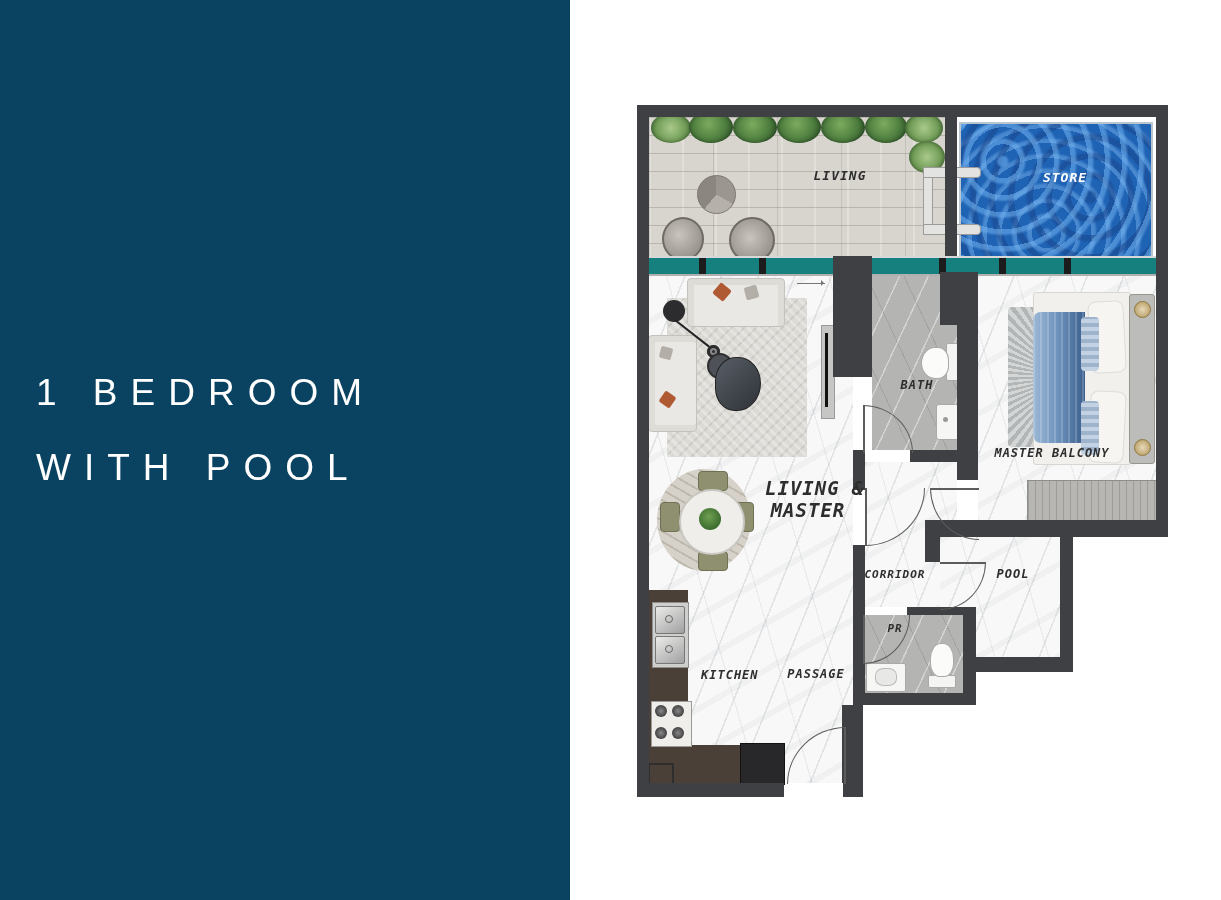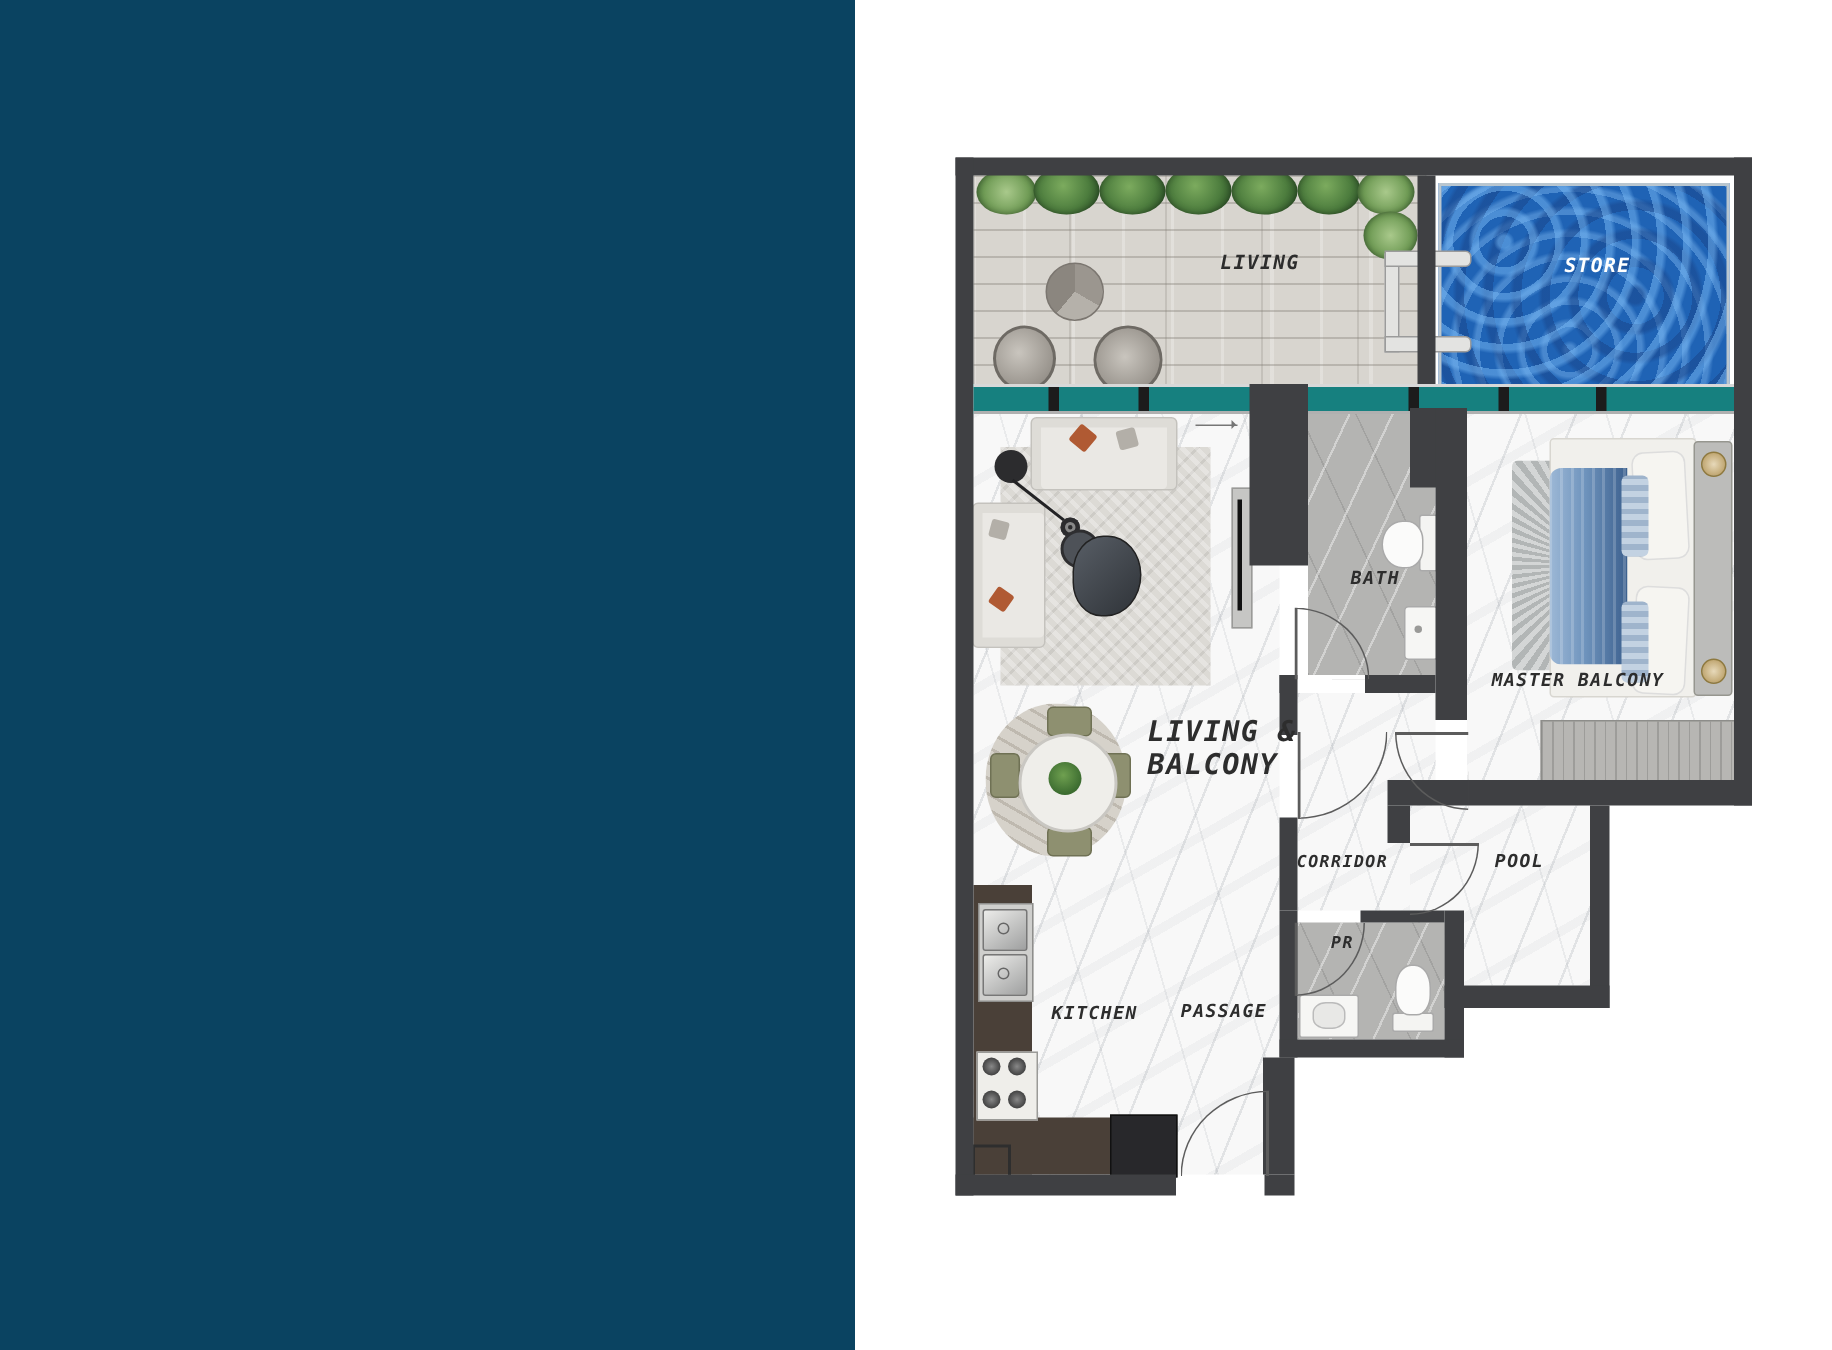--- a/index.html
+++ b/index.html
@@ -43,20 +43,22 @@
       border-top:2px solid #d8d8d8;border-bottom:2px solid #b0b0b0;}
   .divider{position:absolute;top:0;bottom:0;background:#1c1c1c;width:7px;}
   .chair{position:absolute;background:#8e9070;border:1px solid #6f7154;border-radius:4px;}
   .arrow{position:absolute;height:1px;background:#767676;}
   .arrow:after{content:"";position:absolute;right:-2px;top:-3px;border:3.5px solid transparent;border-left-color:#767676;}
 </style>
 </head>
 <body>
 
 <div class="panel" style="background-color: rgb(10, 67, 97);">
+  <div class="title-line" style="top:372px">1 BEDROOM</div>
+  <div class="title-line" style="top:447px">WITH POOL</div>
 </div>
 
 <div class="plan">
 
   <div class="abs wood" style="left:12px;top:12px;width:301px;height:141px"></div>
   <div class="abs white-fix" style="left:313px;top:8px;width:206px;height:150px"></div>
   <div class="abs water" style="left:322px;top:17px;width:190px;height:133px;border:2px solid #b9c6cf"></div>
   <div class="abs marble" style="left:12px;top:167px;width:204px;height:511px"></div>
   <div class="abs gray-marble" style="left:235px;top:167px;width:85px;height:178px"></div>
   <div class="abs marble" style="left:228px;top:357px;width:92px;height:145px"></div>
@@ -178,21 +180,21 @@
   <div class="door" style="left:228px;top:383px;width:57px;height:57px;border-bottom-width:1.5px;border-right-width:1.5px;border-left-width:2px;border-bottom-right-radius:100%"></div>
   <div class="door" style="left:293px;top:383px;width:48px;height:49px;border-bottom-width:1.5px;border-left-width:1.5px;border-top-width:2px;border-bottom-left-radius:100%"></div>
   <div class="door" style="left:303px;top:457px;width:45px;height:45px;border-bottom-width:1.5px;border-right-width:1.5px;border-top-width:2px;border-bottom-right-radius:100%"></div>
   <div class="door" style="left:226px;top:510px;width:44px;height:48px;border-bottom-width:1.5px;border-right-width:1.5px;border-left-width:2px;border-bottom-right-radius:100%"></div>
   <div class="door" style="left:150px;top:622px;width:56px;height:56px;border-top-width:1.5px;border-left-width:1.5px;border-right-width:2px;border-top-left-radius:100%"></div>
 
   <div class="label" style="left:150px;top:64px;width:106px;font-size:13px">LIVING</div>
   <div class="label" style="left:398px;top:66px;width:60px;font-size:13px;color:#ffffff">STORE</div>
   <div class="label" style="left:128px;top:373px;width:86px;font-size:19px">
     <div>LIVING &amp;</div>
-    <div>BALCONY</div>
+    <div>MASTER</div>
   </div>
   <div class="label" style="left:252px;top:274px;width:56px;font-size:12px">BATH</div>
   <div class="label" style="left:355px;top:342px;width:120px;font-size:12px">MASTER BALCONY</div>
   <div class="label" style="left:226px;top:464px;width:64px;font-size:11px">CORRIDOR</div>
   <div class="label" style="left:344px;top:463px;width:64px;font-size:12px">POOL</div>
   <div class="label" style="left:247px;top:518px;width:22px;font-size:11px">PR</div>
   <div class="label" style="left:64px;top:564px;width:57px;font-size:12px">KITCHEN</div>
   <div class="label" style="left:148px;top:563px;width:62px;font-size:12px">PASSAGE</div>
 
 </div>

